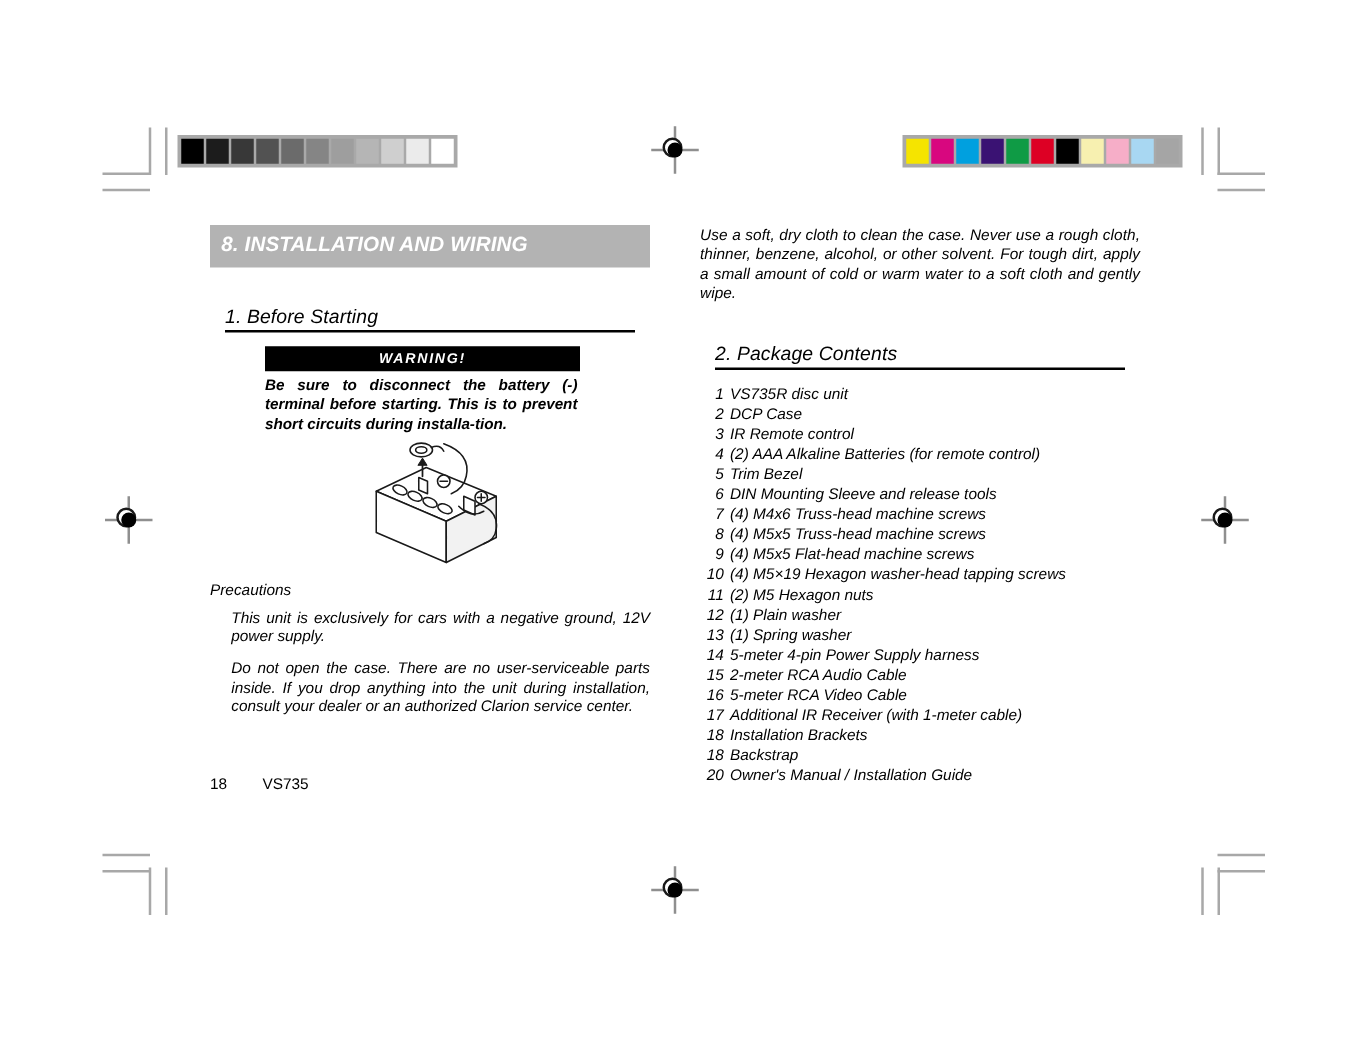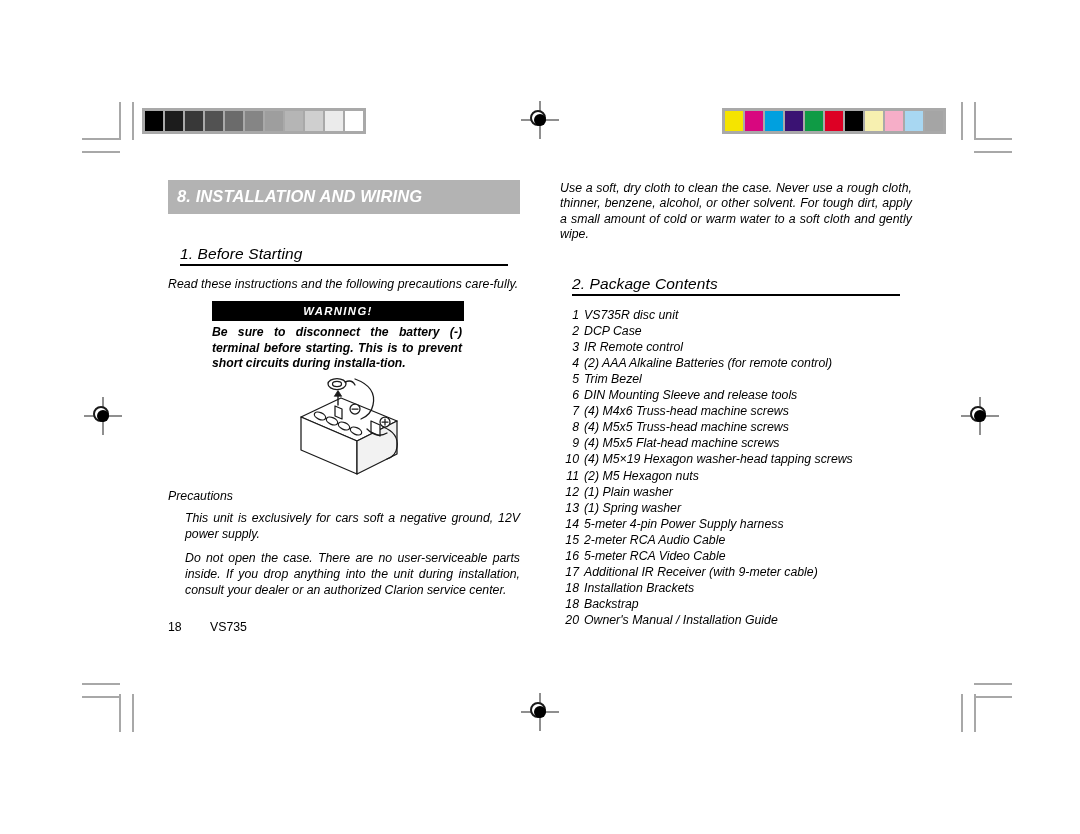--- a/index.html
+++ b/index.html
@@ -265,21 +265,20 @@
 <div class="page">
 
   <div class="col col-left">
 
     <div class="section-band">8. INSTALLATION AND WIRING</div>
 
     <div style="height:19px;"></div>
 
     <div class="heading heading-rule">1. Before Starting</div>
 
-    <p class="body">Read these instructions and the following precautions care-fully.</p>
 
     <div class="warning-box">
       <div class="warning-title">WARNING!</div>
       <div class="warning-text">Be sure to disconnect the battery (-) terminal before starting. This is to prevent short circuits during installa-tion.</div>
     </div>
 
     <div class="illus">
       <svg width="130" height="108" viewBox="0 0 130 108">
         <g fill="none" stroke="#1a1a1a" stroke-width="1.25" stroke-linejoin="round" stroke-linecap="round">
 
@@ -313,21 +312,21 @@
           <path d="M73 34 L79 34"></path>
 
           <circle cx="106" cy="47" r="5" fill="#ffffff"></circle>
           <path d="M103 47 L109 47 M106 44 L106 50"></path>
         </g>
       </svg>
     </div>
 
     <div class="precautions-title">Precautions</div>
 
-    <div class="precaution-item">This unit is exclusively for cars soft a negative ground, 12V power supply.</div>
+    <div class="precaution-item">This unit is exclusively for cars with a negative ground, 12V power supply.</div>
     <div class="precaution-item">Do not open the case. There are no user-serviceable parts inside. If you drop anything into the unit during installation, consult your dealer or an authorized Clarion service center.</div>
   </div>
 
   <div class="col col-right">
     <p class="body" style="margin-top:1px;">Use a soft, dry cloth to clean the case. Never use a rough cloth, thinner, benzene, alcohol, or other solvent. For tough dirt, apply a small amount of cold or warm water to a soft cloth and gently wipe.</p>
 
     <div style="height:11px;"></div>
 
     <div class="heading heading-rule">2. Package Contents</div>
 
@@ -391,21 +390,21 @@
         <li>
           <span class="num">15</span>
           <span>2-meter RCA Audio Cable</span>
         </li>
         <li>
           <span class="num">16</span>
           <span>5-meter RCA Video Cable</span>
         </li>
         <li>
           <span class="num">17</span>
-          <span>Additional IR Receiver (with 9-meter cable)</span>
+          <span>Additional IR Receiver (with 1-meter cable)</span>
         </li>
         <li>
           <span class="num">18</span>
           <span>Installation Brackets</span>
         </li>
         <li>
           <span class="num">18</span>
           <span>Backstrap</span>
         </li>
         <li>

